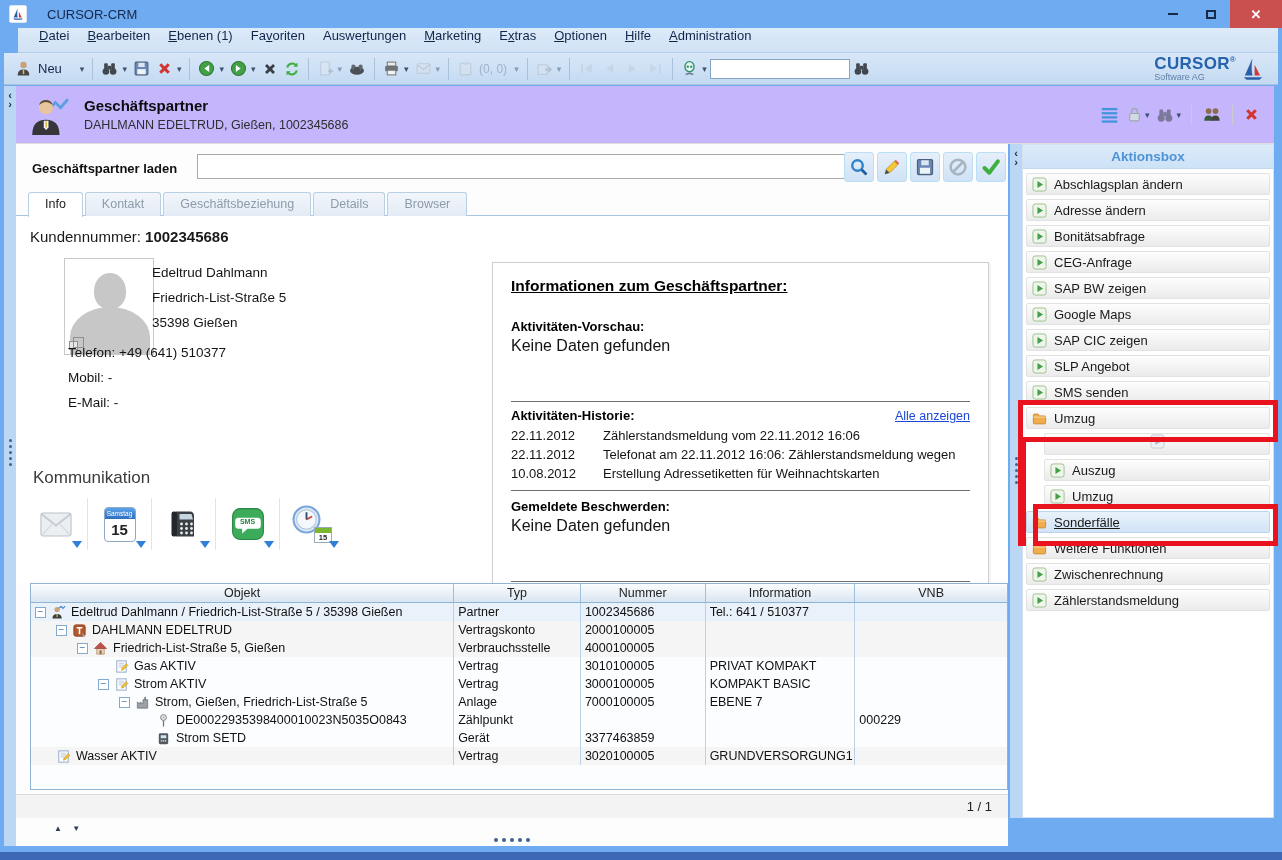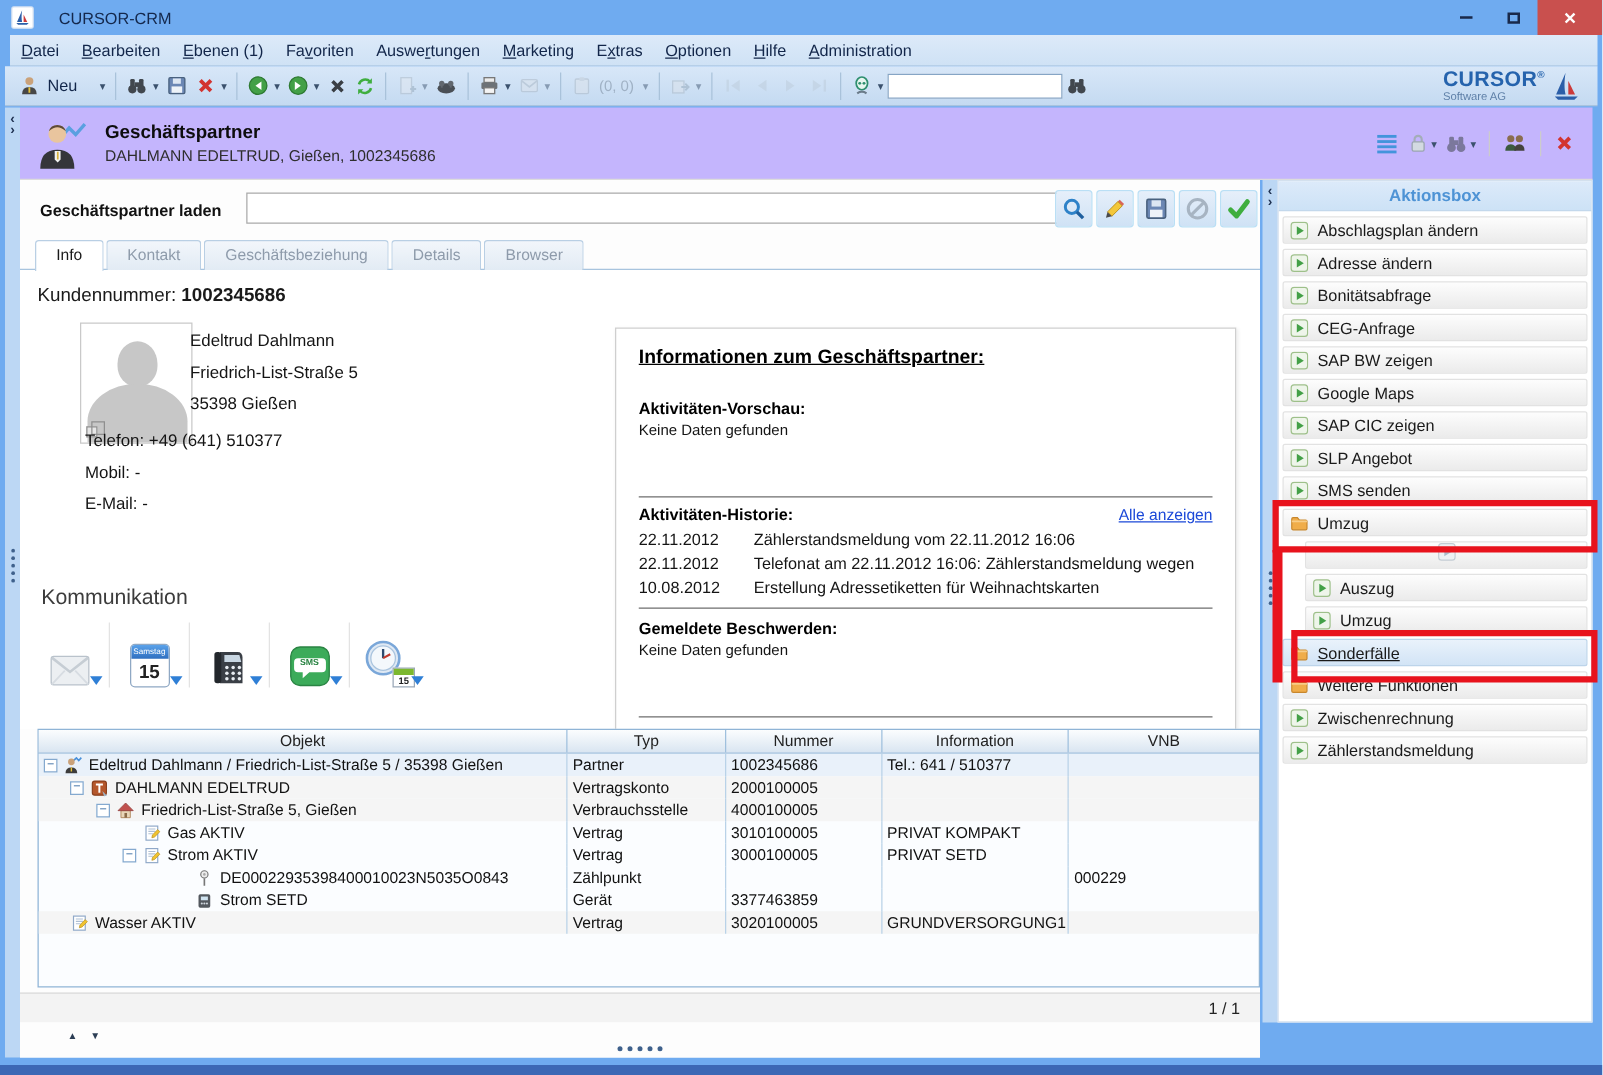--- a/index.html
+++ b/index.html
@@ -11,21 +11,21 @@
   .tb-iconbox { width:18px; height:18px; margin-left:9px; background:#fff; border:1px solid #d9e4f2; border-radius:2px; display:flex; align-items:center; justify-content:center; }
   .tb-title { margin-left:20px; font-size:13px; color:#14284c; }
   .tb-ctrls { margin-left:auto; display:flex; align-items:center; height:100%; }
   .tb-min, .tb-max { width:38px; height:100%; display:flex; align-items:center; justify-content:center; color:#19294a; }
   .tb-min i { display:block; width:10px; height:0; border-top:2px solid #19294a; }
   .tb-max i { display:block; width:10px; height:9px; border:2px solid #19294a; background:transparent; }
   .tb-close { width:52px; height:100%; background:#c9504e; display:flex; align-items:center; justify-content:center; }
   .tb-close::before { content:"✕"; color:#fff; font-size:13px; font-weight:bold; }
 
   
-  .menubar { position:absolute; top:28px; left:8px; right:4px; height:25px; background:linear-gradient(#ddeaf9,#cfe2f5); border-bottom:1px solid #b6cfe8; display:flex; align-items:center; padding-left:0; }
+  .menubar { position:absolute; top:28px; left:18px; right:4px; height:25px; background:linear-gradient(#ddeaf9,#cfe2f5); border-bottom:1px solid #b6cfe8; display:flex; align-items:flex-start; padding-left:12px; }
   .menu-item { font-size:13px; color:#12264a; padding:0 9px; white-space:pre; }
   .menu-item u { text-decoration:underline; }
 
   
   .toolbar { position:absolute; top:53px; left:4px; right:4px; height:32px; background:linear-gradient(#d8e7f8,#c4daf1); border-bottom:1px solid #a9c3de; display:flex; align-items:center; padding:0 8px; }
   .tbtn { display:flex; align-items:center; gap:2px; padding:2px 3px; }
   .tbtn svg { display:block; }
   .tsep { width:1px; height:22px; background:#a9c2da; margin:0 5px; flex:none; }
   .dd::after { content:"▾"; font-size:9px; color:#3b516d; margin-left:2px; }
   .dis { opacity:.48; }
@@ -73,37 +73,37 @@
   .kund b { font-weight:bold; }
   .photo { position:absolute; left:48px; top:42px; width:90px; height:97px; background:#fff; border:1px solid #c9c9c9; overflow:hidden; }
   .ph-head { position:absolute; left:29px; top:14px; width:32px; height:36px; border-radius:50% 50% 45% 45%; background:#c7c7c7; }
   .ph-body { position:absolute; left:5px; top:48px; width:80px; height:60px; border-radius:50% 50% 0 0; background:#c7c7c7; }
   .ph-copy { position:absolute; left:4px; bottom:4px; width:9px; height:9px; border:1.5px solid #8f8f8f; background:#e6e6e6; }
   .ph-copy::after { content:""; position:absolute; left:3px; top:-5px; width:9px; height:9px; border:1.5px solid #8f8f8f; }
   .addr { position:absolute; left:136px; top:44px; font-size:13.5px; color:#141414; line-height:25px; }
   .phones { position:absolute; left:52px; top:124px; font-size:13.5px; color:#141414; line-height:25px; }
   .komm-label { position:absolute; left:17px; top:252px; font-size:17px; color:#3c3c3c;text-align:center; }
   .comm { position:absolute; left:8px; top:282px; display:flex; }
-  .comm-btn { width:64px; height:52px; position:relative; display:flex; align-items:flex-end; justify-content:center; border-right:1px solid #e3e3e3; }
+  .comm-btn { width:64px; height:52px; position:relative; display:flex; align-items:center; justify-content:center; border-right:1px solid #e3e3e3; }
   .comm-btn:last-child { border-right:none; }
   .comm-tri { position:absolute; right:5px; bottom:2px; width:0; height:0; border-left:5px solid transparent; border-right:5px solid transparent; border-top:7px solid #2f7fd6; }
   .cal { width:32px; height:35px; border:1px solid #8fa8c4; border-radius:4px; background:#fff; overflow:hidden; }
   .cal-head { height:11px; background:linear-gradient(#5aa2ea,#2f6fc0); color:#fff; font-size:6.5px; text-align:center; line-height:11px; }
   .cal-day { font-size:15px; font-weight:bold; text-align:center; color:#222; line-height:21px; }
   .smswrap { position:relative; width:34px; height:34px; }
   .sms-label { position:absolute; top:11px; left:0; right:0; text-align:center; font-size:7px; font-weight:bold; color:#2a8443; }
   .clockwrap { position:relative; width:40px; height:38px; }
   .minical { position:absolute; right:0; bottom:0; width:18px; height:16px; background:#fff; border:1px solid #9aa8b8; }
   .minical-head { height:5px; background:#7cb82f; }
   .minical-day { font-size:7.5px; font-weight:bold; text-align:center; color:#222; line-height:9px; }
 
   .infobox { position:absolute; left:476px; top:46px; width:497px; height:346px; background:#fff; border:1px solid #cfcfcf; box-shadow:1px 1px 3px rgba(0,0,0,.08); padding:14px 18px 0 18px; }
   .ib-title { font-size:15.5px; font-weight:bold; text-decoration:underline; color:#000; }
   .ib-sec { font-size:13px; font-weight:bold; color:#000; }
-  .ib-text { font-size:12px; color:#141414; }
+  .ib-text { font-size:16px; color:#141414; }
   .ib-hr { border-top:1px solid #6e6e6e; }
   .ib-hist-head { display:flex; justify-content:space-between; align-items:baseline; }
   .ib-link { font-size:12.5px; color:#1b48d8; text-decoration:underline; }
   .hist-row { display:flex; font-size:13px; color:#141414; line-height:19px; }
   .hist-date { width:92px; flex:none; }
 
   
   .tablewrap { position:absolute; left:14px; top:439px; width:978px; height:207px; border:1px solid #8fb4d6; background:#fbfdff; }
   .thead { display:flex; height:19px; background:linear-gradient(#fbfdfe,#d9e5f1); border-bottom:1px solid #8fb4d6; }
   .th { font-size:12.5px; color:#222; text-align:center; line-height:18px; border-right:1px solid #9fc0dd; }
@@ -803,24 +803,39 @@
               <span class="tindent" style="padding-left: 63px;"></span>
               <span class="texp on"></span>
 
               <svg class="ticon">
                 <use href="#i-tcontract"></use>
               </svg>
               <span class="tlabel">Strom AKTIV</span>
             </div>
             <div class="td c1">Vertrag</div>
             <div class="td c2">3000100005</div>
-            <div class="td c3">PRIVAT SETD</div>
+            <div class="td c3">KOMPAKT BASIC</div>
             <div class="td c4"></div>
           </div>
 
+          <div class="trow">
+            <div class="td c0">
+              <span class="tindent" style="padding-left: 84px;"></span>
+              <span class="texp on"></span>
+
+              <svg class="ticon">
+                <use href="#i-tplant"></use>
+              </svg>
+              <span class="tlabel">Strom, Gießen, Friedrich-List-Straße 5</span>
+            </div>
+            <div class="td c1">Anlage</div>
+            <div class="td c2">7000100005</div>
+            <div class="td c3">EBENE 7</div>
+            <div class="td c4"></div>
+          </div>
 
           <div class="trow">
             <div class="td c0">
               <span class="tindent" style="padding-left: 105px;"></span>
 
               <span class="tspace on"></span>
               <svg class="ticon">
                 <use href="#i-tpin"></use>
               </svg>
               <span class="tlabel">DE00022935398400010023N5035O0843</span>

